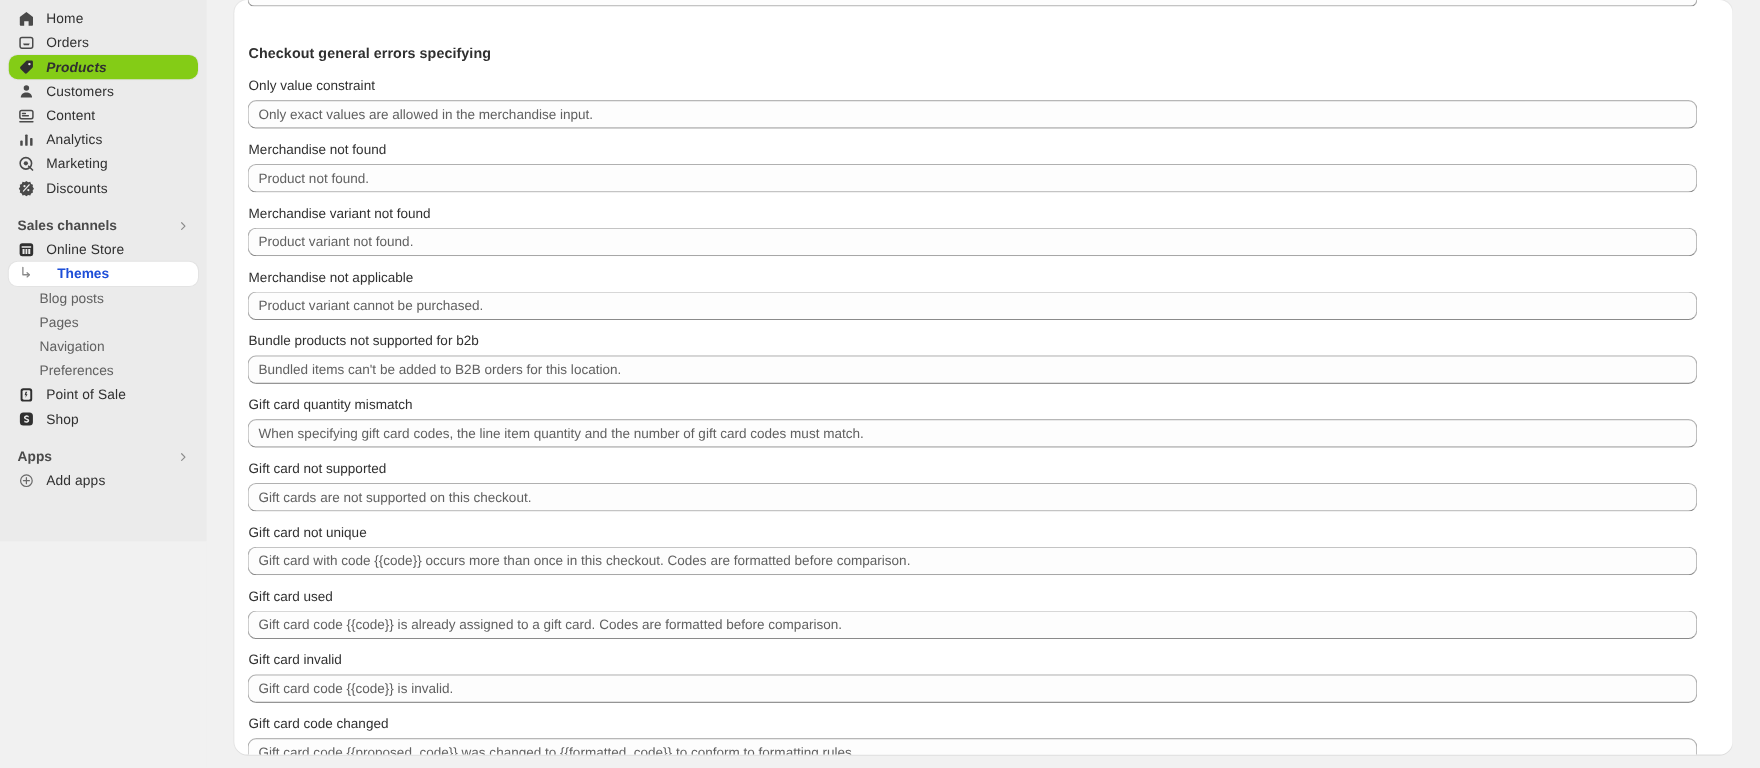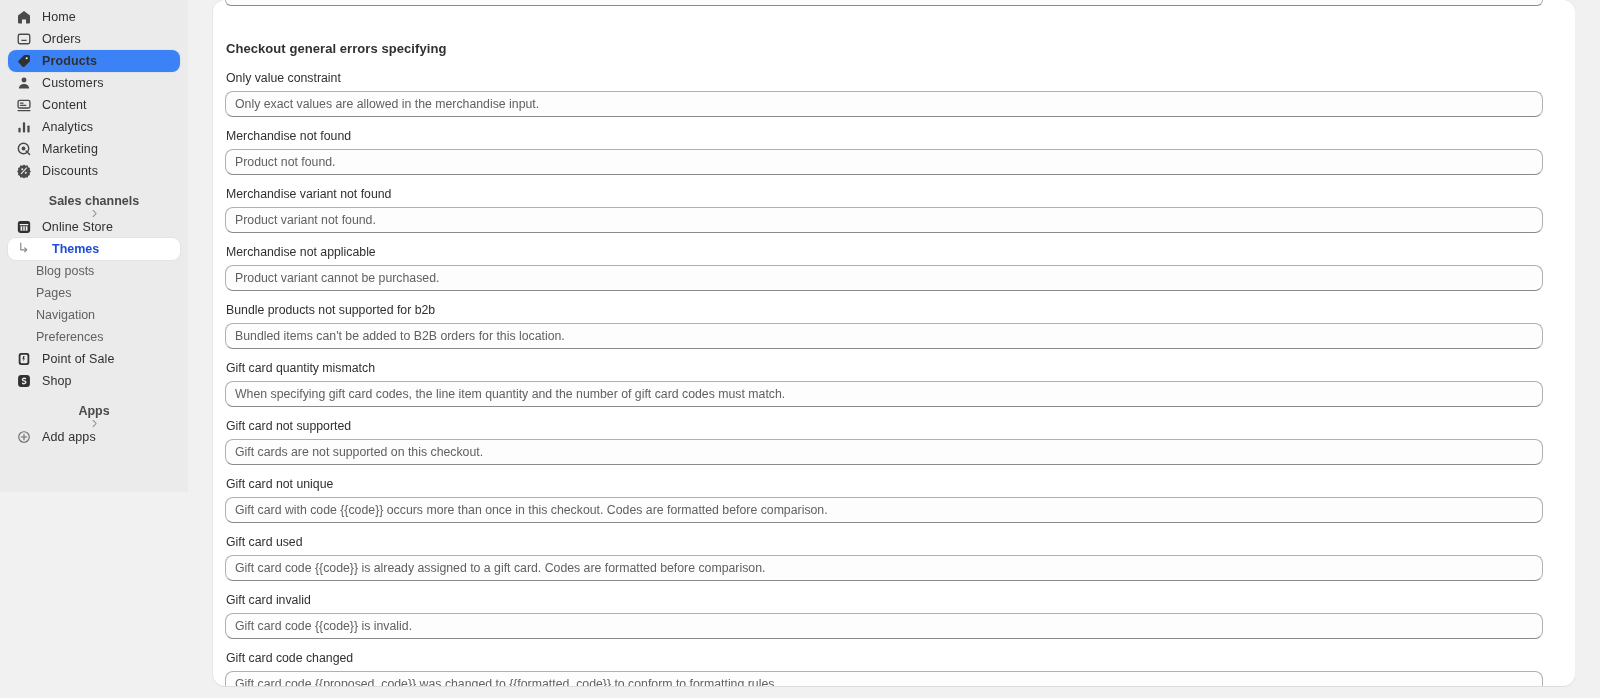--- a/index.html
+++ b/index.html
@@ -40,41 +40,41 @@
     line-height: 22px;
     letter-spacing: 0.01em;
   }
   .nav-item .ico {
     width: 16px; height: 16px;
     display: flex; align-items: center; justify-content: center;
     flex: 0 0 16px;
   }
   .nav-item .ico svg { display:block; }
   .nav-item.active {
-    background: #3b82f6;
+    background: #84cc16;
     box-shadow: 0 0 0 1px rgba(0,0,0,0.03);
     font-weight: 600;
+    font-style: italic;
   }
   .nav-item .lbl { white-space: nowrap; overflow: hidden; text-overflow: ellipsis; }
 
   .nav-spacer-a { height: 12px; }
   .nav-spacer-b { height: 12px; }
 
   .section-head {
     display: flex;
     align-items: center;
     justify-content: space-between;
     height: 22px;
     padding: 0 8px;
     color: #4a4a4a;
     font-size: 12.5px;
     font-weight: 600;
     cursor: pointer;
     border-radius: 8px;
-    flex-direction: column;
   }
   .section-head .chev {
     color: #8a8a8a;
     font-size: 12px;
     line-height: 1;
     display: flex; align-items: center;
   }
 
   .sub-item {
     display: flex;

